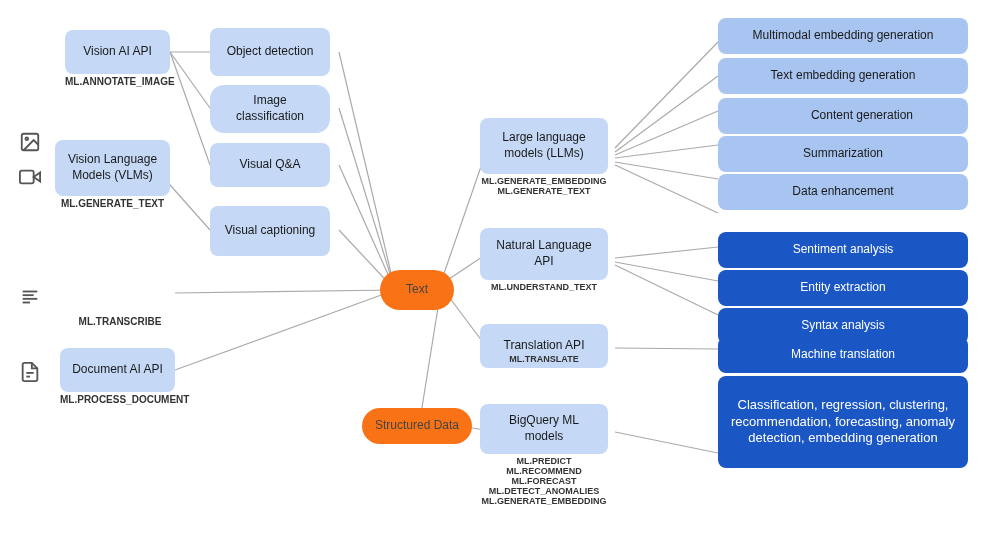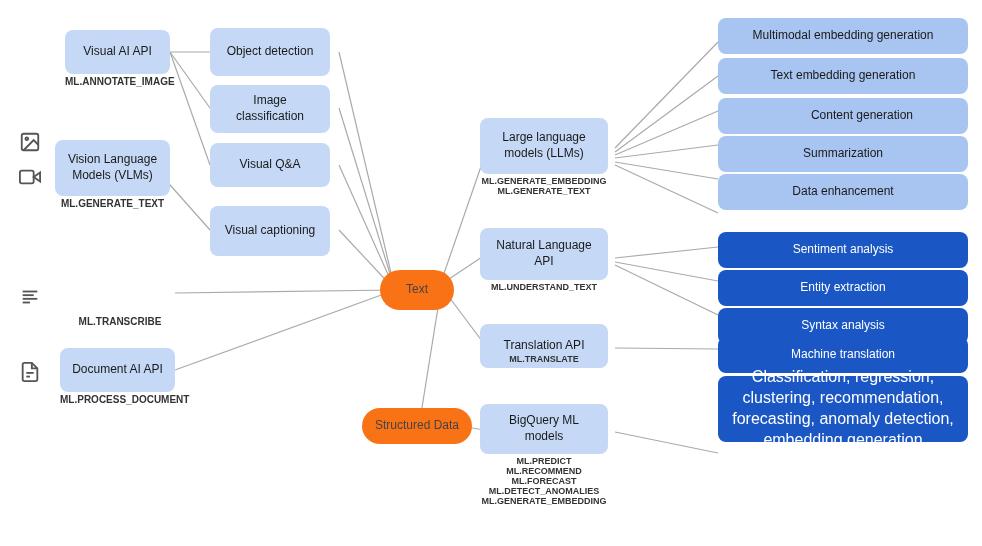--- a/index.html
+++ b/index.html
@@ -140,41 +140,41 @@
   <div class="side-icon" style="left:18px; top:360px;">
     <svg width="22" height="22" viewBox="0 0 24 24" fill="none" stroke="#555" stroke-width="2">
         <path d="M14 2H6a2 2 0 0 0-2 2v16a2 2 0 0 0 2 2h12a2 2 0 0 0 2-2V8z"></path>
         <polyline points="14 2 14 8 20 8"></polyline>
         <line x1="8" y1="13" x2="16" y2="13"></line>
         <line x1="8" y1="17" x2="12" y2="17"></line>
       </svg>
   </div>
 
   <div class="node node-blue-light" style="left:65px; top:30px; width:105px; height:44px;">
-    <span>Visual AI API</span>
+    <span>Vision AI API</span>
   </div>
   <div class="label-below" style="left:65px; top:76px; width:105px;">ML.ANNOTATE_IMAGE</div>
 
   <div class="node node-blue-light" style="left:55px; top:140px; width:115px; height:56px;">
     <span>Vision Language Models (VLMs)</span>
   </div>
   <div class="label-below" style="left:55px; top:198px; width:115px;">ML.GENERATE_TEXT</div>
 
   <div class="label-below" style="left:65px; top:316px; width:110px;">ML.TRANSCRIBE</div>
 
   <div class="node node-blue-light" style="left:60px; top:348px; width:115px; height:44px;">
     <span>Document AI API</span>
   </div>
   <div class="label-below" style="left:60px; top:394px; width:115px;">ML.PROCESS_DOCUMENT</div>
 
   <div class="node node-blue-light" style="left:210px; top:28px; width:120px; height:48px;">
     <span>Object detection</span>
   </div>
 
-  <div class="node node-blue-light" style="left:210px; top:85px; width:120px; height:48px;">
+  <div class="node node-blue-light" style="left:210px; top:85px; width:120px; height:48px;border-radius:14px;">
     <span>Image classification</span>
   </div>
 
   <div class="node node-blue-light" style="left:210px; top:143px; width:120px; height:44px;">
     <span>Visual Q&amp;A</span>
   </div>
 
   <div class="node node-blue-light" style="left:210px; top:206px; width:120px; height:50px;">
     <span>Visual captioning</span>
   </div>
@@ -242,17 +242,17 @@
   </div>
 
   <div class="node node-blue-dark" style="left:718px; top:308px; width:250px; height:36px;">
     <span>Syntax analysis</span>
   </div>
 
   <div class="node node-blue-dark" style="left:718px; top:337px; width:250px; height:36px;">
     <span>Machine translation</span>
   </div>
 
-  <div class="node node-blue-dark" style="left:718px; top:376px; width:250px; height:66px; font-size:16px;">
+  <div class="node node-blue-dark" style="left:718px; top:376px; width:250px; height:92px; font-size:13px;">
     <span>Classification, regression, clustering, recommendation, forecasting, anomaly detection, embedding generation</span>
   </div>
 
 </div>
 
 </body></html>

